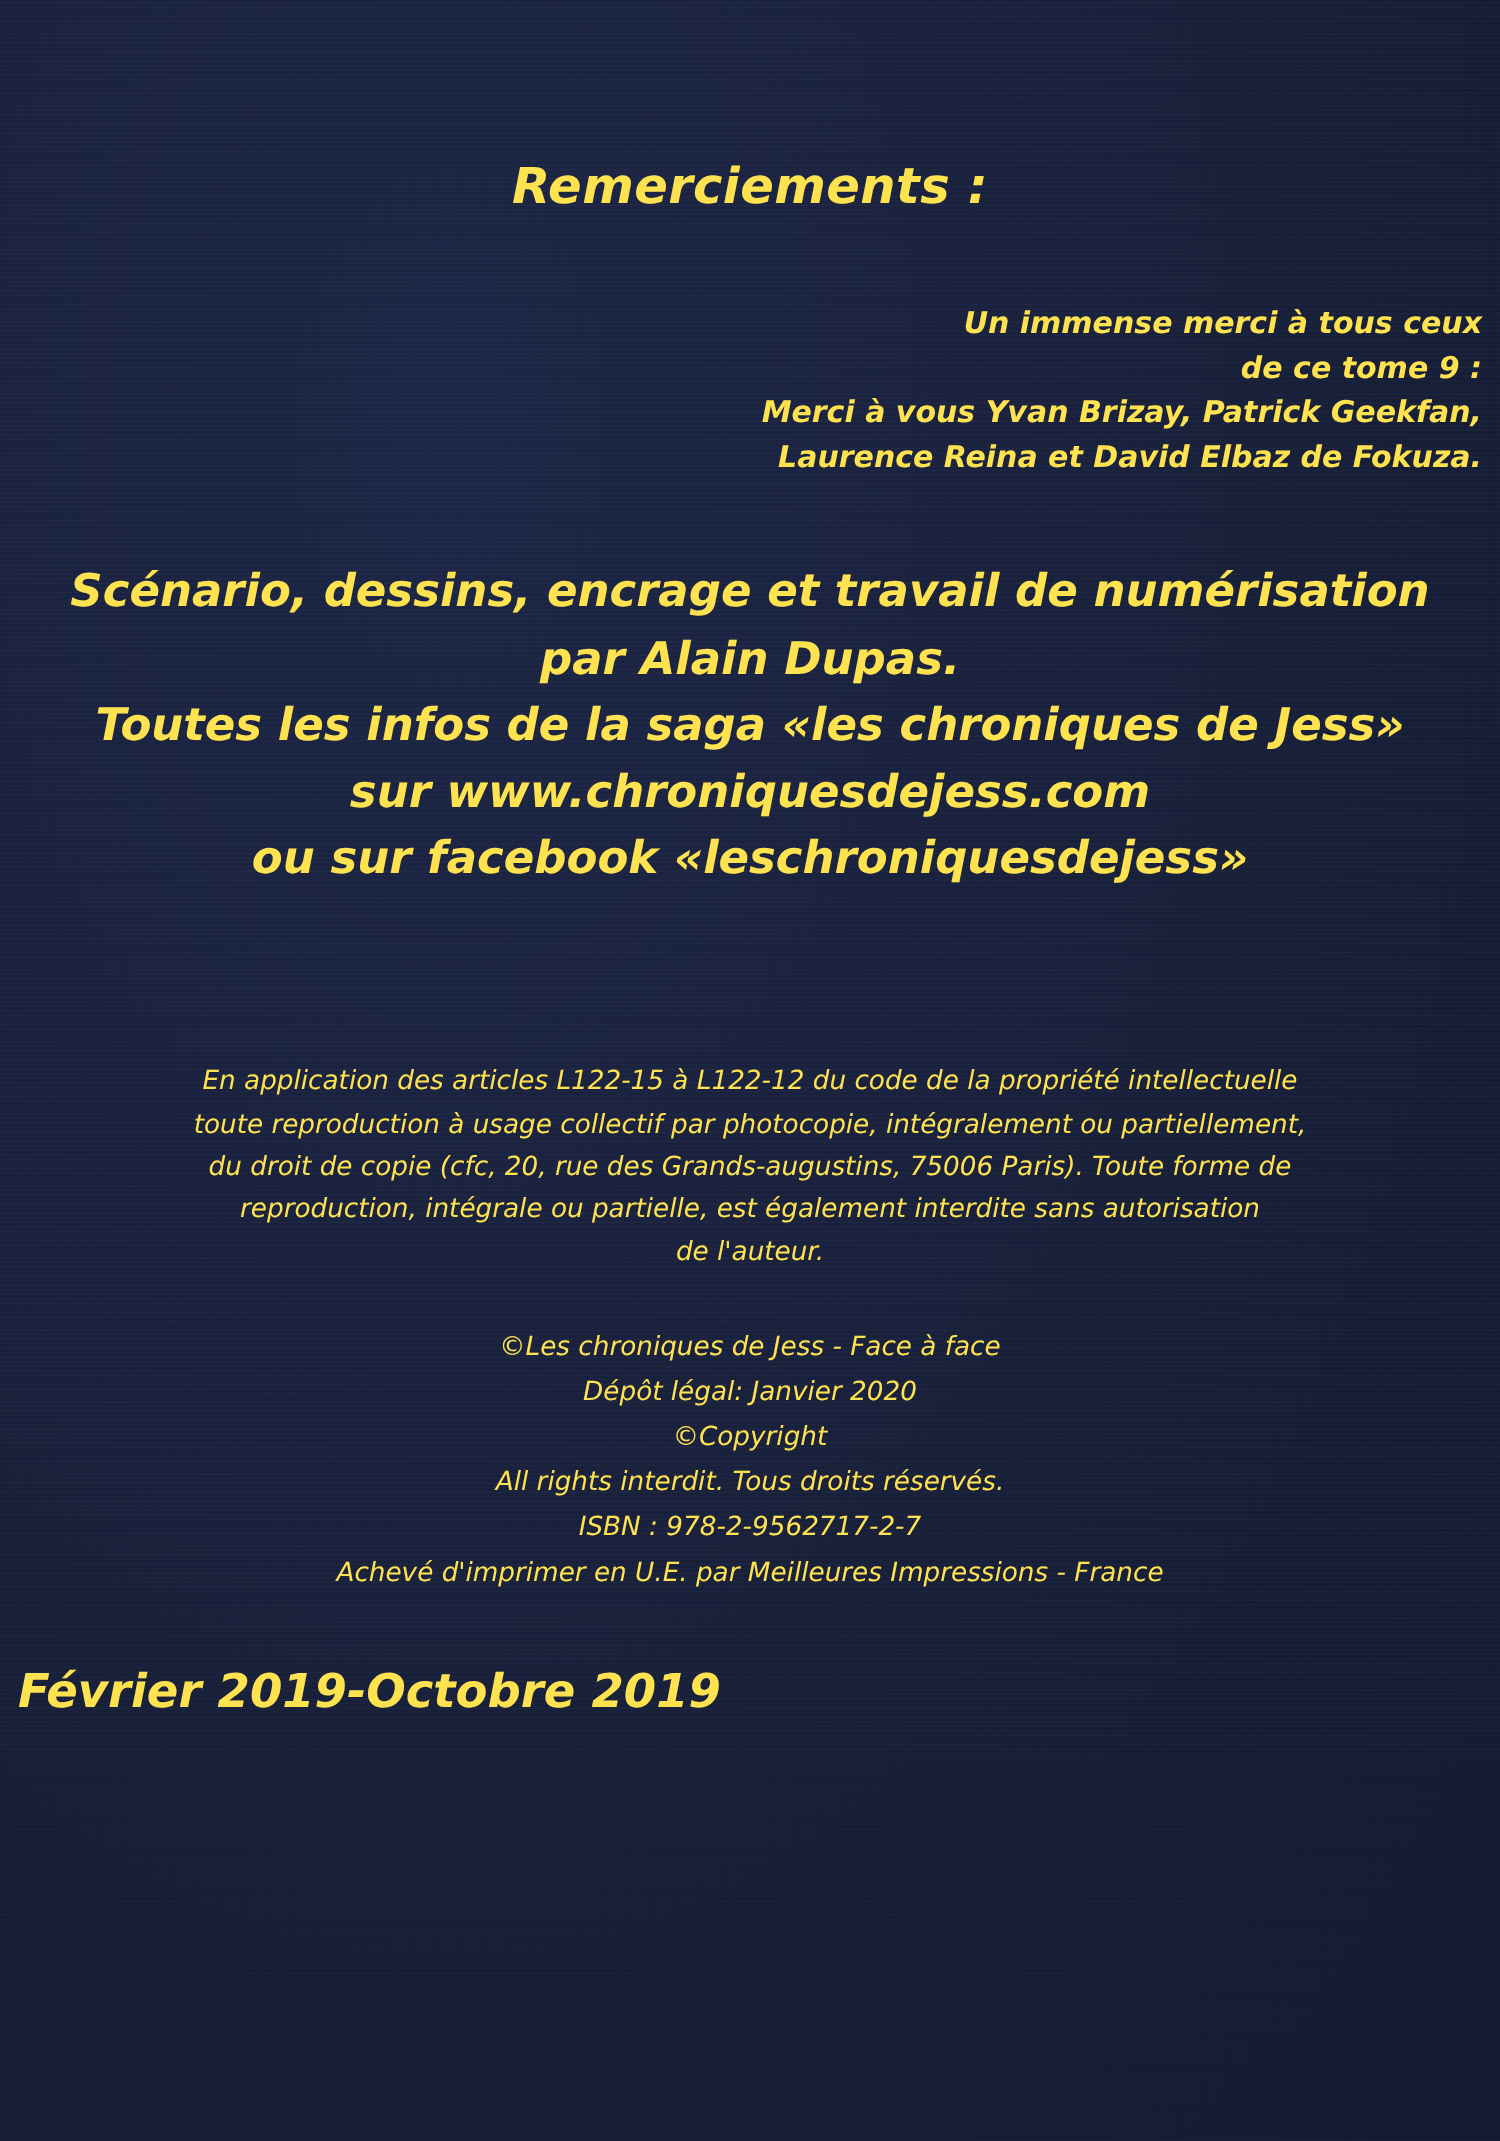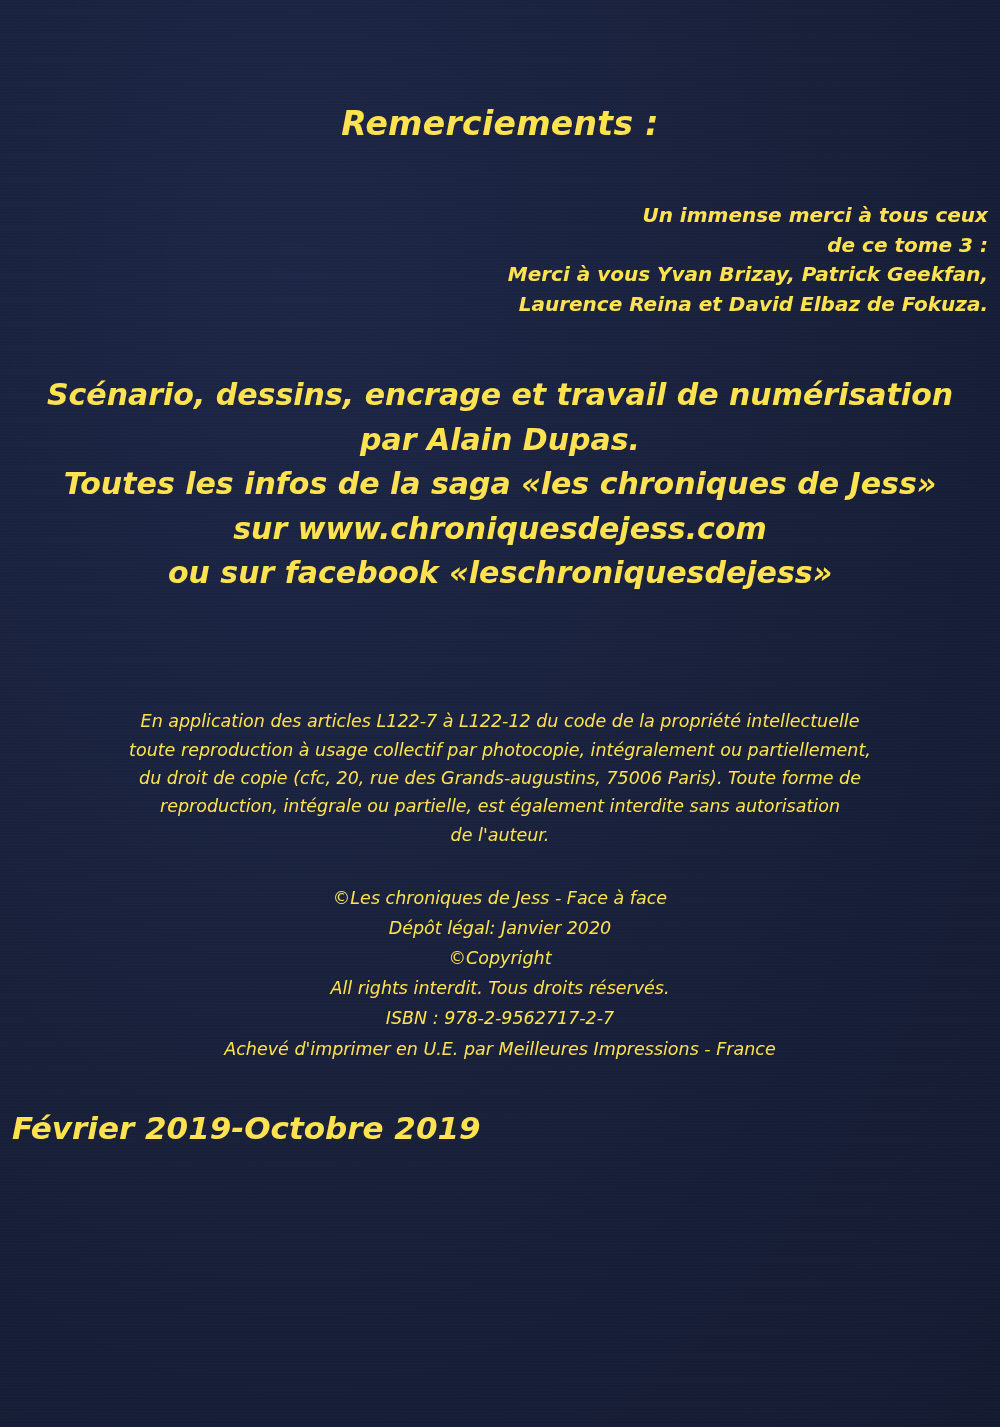--- a/index.html
+++ b/index.html
@@ -116,35 +116,35 @@
 
 <div class="page">
   <div class="grain"></div>
 
   <div class="content">
 
     <div class="heading">Remerciements :</div>
 
     <div class="thanks-block">
       <span class="line">Un immense merci à tous ceux</span>
-      <span class="line">de ce tome 3 :</span>
+      <span class="line">de ce tome 9 :</span>
       <span class="line">Merci à vous Yvan Brizay, Patrick Geekfan,</span>
       <span class="line">Laurence Reina et David Elbaz de Fokuza.</span>
     </div>
 
     <div class="credits-block">
       <span class="line">Scénario, dessins, encrage et travail de numérisation</span>
       <span class="line">par Alain Dupas.</span>
       <span class="line">Toutes les infos de la saga «les chroniques de Jess»</span>
       <span class="line">sur www.chroniquesdejess.com</span>
       <span class="line">ou sur facebook «leschroniquesdejess»</span>
     </div>
 
     <div class="legal-block">
-      <span class="line">En application des articles L122-7 à L122-12 du code de la propriété intellectuelle</span>
+      <span class="line">En application des articles L122-15 à L122-12 du code de la propriété intellectuelle</span>
       <span class="line">toute reproduction à usage collectif par photocopie, intégralement ou partiellement,</span>
       <span class="line">du droit de copie (cfc, 20, rue des Grands-augustins, 75006 Paris). Toute forme de</span>
       <span class="line">reproduction, intégrale ou partielle, est également interdite sans autorisation</span>
       <span class="line">de l'auteur.</span>
     </div>
 
     <div class="copyright-block">
       <span class="line">©Les chroniques de Jess - Face à face</span>
       <span class="line">Dépôt légal: Janvier 2020</span>
       <span class="line">©Copyright</span>

